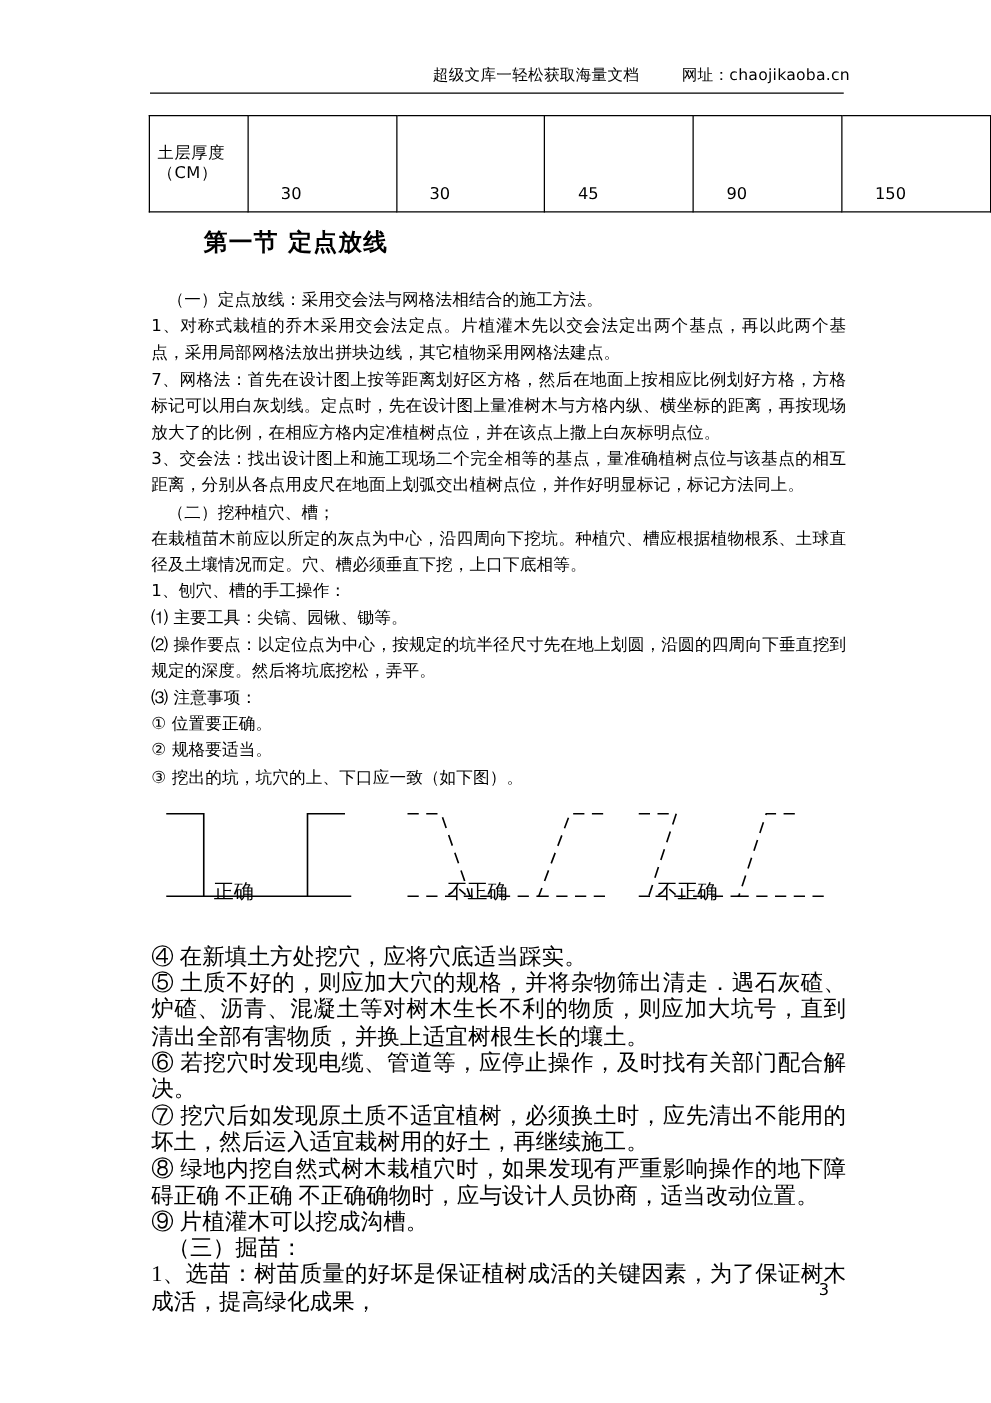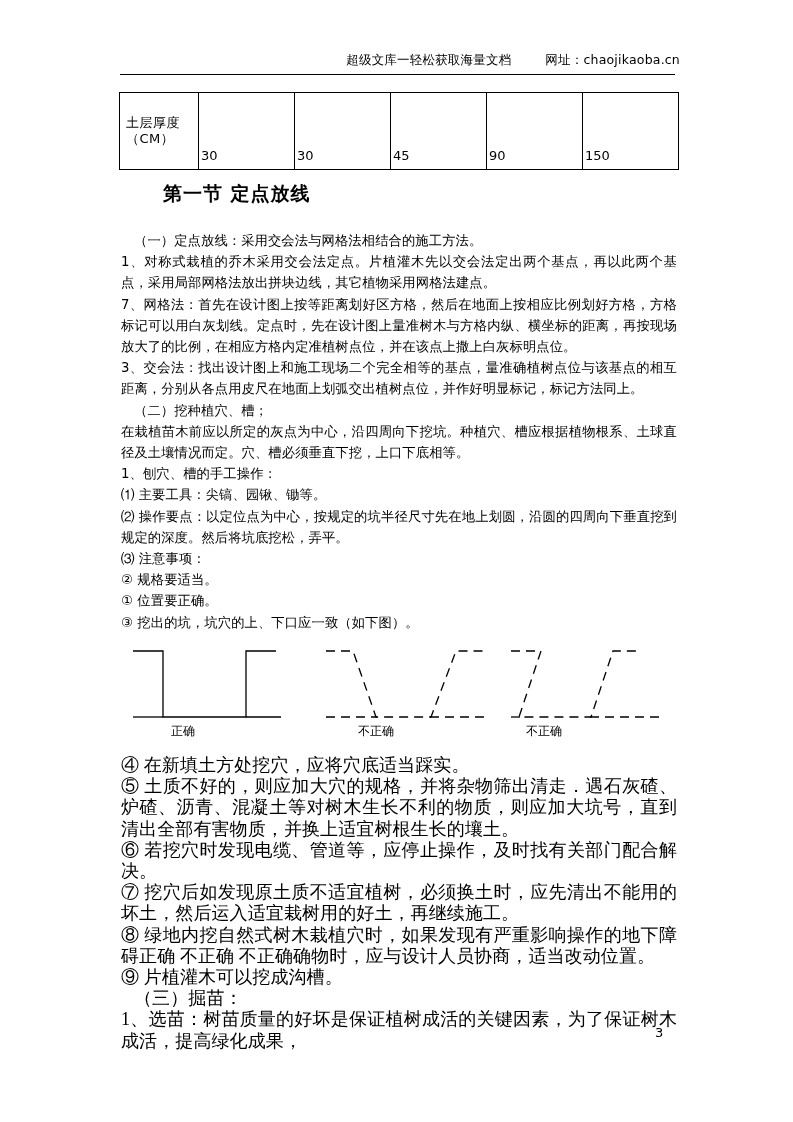--- a/index.html
+++ b/index.html
@@ -59,21 +59,21 @@
     font-size: 13px;
   }
   .tbl td.lbl {
     width: 66px;
     line-height: 1.25;
     letter-spacing: 0.5px;
     padding: 16px 6px;
   }
   .tbl td.val {
     width: 85px;
-    padding-left: 2px;
+    padding-left: 26px;
     vertical-align: bottom;
     padding-bottom: 6px;
   }
 
   
   .section-title {
     position: absolute;
     left: 163px;
     top: 181px;
     font-size: 19px;
@@ -100,22 +100,21 @@
   
   .figure {
     position: absolute;
     left: 121px;
     top: 645px;
     width: 556px;
     height: 90px;
   }
   .fig-label {
     position: absolute;
-    font-size: 12px;
-    margin-top: 20px;
+    font-size: 16px;
   }
 
   .body-text2 {
     position: absolute;
     left: 121px;
     top: 755px;
     width: 556px;
     font-size: 18px;
     line-height: 21.2px;
     letter-spacing: 0.1px;
@@ -160,22 +159,22 @@
     <p class="ind">（一）定点放线：采用交会法与网格法相结合的施工方法。</p>
     <p>1、对称式栽植的乔木采用交会法定点。片植灌木先以交会法定出两个基点，再以此两个基点，采用局部网格法放出拼块边线，其它植物采用网格法建点。</p>
     <p>7、网格法：首先在设计图上按等距离划好区方格，然后在地面上按相应比例划好方格，方格标记可以用白灰划线。定点时，先在设计图上量准树木与方格内纵、横坐标的距离，再按现场放大了的比例，在相应方格内定准植树点位，并在该点上撒上白灰标明点位。</p>
     <p>3、交会法：找出设计图上和施工现场二个完全相等的基点，量准确植树点位与该基点的相互距离，分别从各点用皮尺在地面上划弧交出植树点位，并作好明显标记，标记方法同上。</p>
     <p class="ind">（二）挖种植穴、槽；</p>
     <p>在栽植苗木前应以所定的灰点为中心，沿四周向下挖坑。种植穴、槽应根据植物根系、土球直径及土壤情况而定。穴、槽必须垂直下挖，上口下底相等。</p>
     <p>1、刨穴、槽的手工操作：</p>
     <p>⑴ 主要工具：尖镐、园锹、锄等。</p>
     <p>⑵ 操作要点：以定位点为中心，按规定的坑半径尺寸先在地上划圆，沿圆的四周向下垂直挖到规定的深度。然后将坑底挖松，弄平。</p>
     <p>⑶ 注意事项：</p>
+    <p>① 位置要正确。</p>
     <p>② 规格要适当。</p>
-    <p>① 位置要正确。</p>
     <p>③ 挖出的坑，坑穴的上、下口应一致（如下图）。</p>
   </div>
 
   <div class="figure">
     <svg width="556" height="90" viewBox="0 0 556 90">
 
       <path d="M12 6 L42 6 L42 72 L125 72 L125 6 L155 6" fill="none" stroke="#000" stroke-width="1.3"></path>
       <line x1="12" y1="72" x2="42" y2="72" stroke="#000" stroke-width="1.3"></line>
       <line x1="125" y1="72" x2="160" y2="72" stroke="#000" stroke-width="1.3"></line>
 

